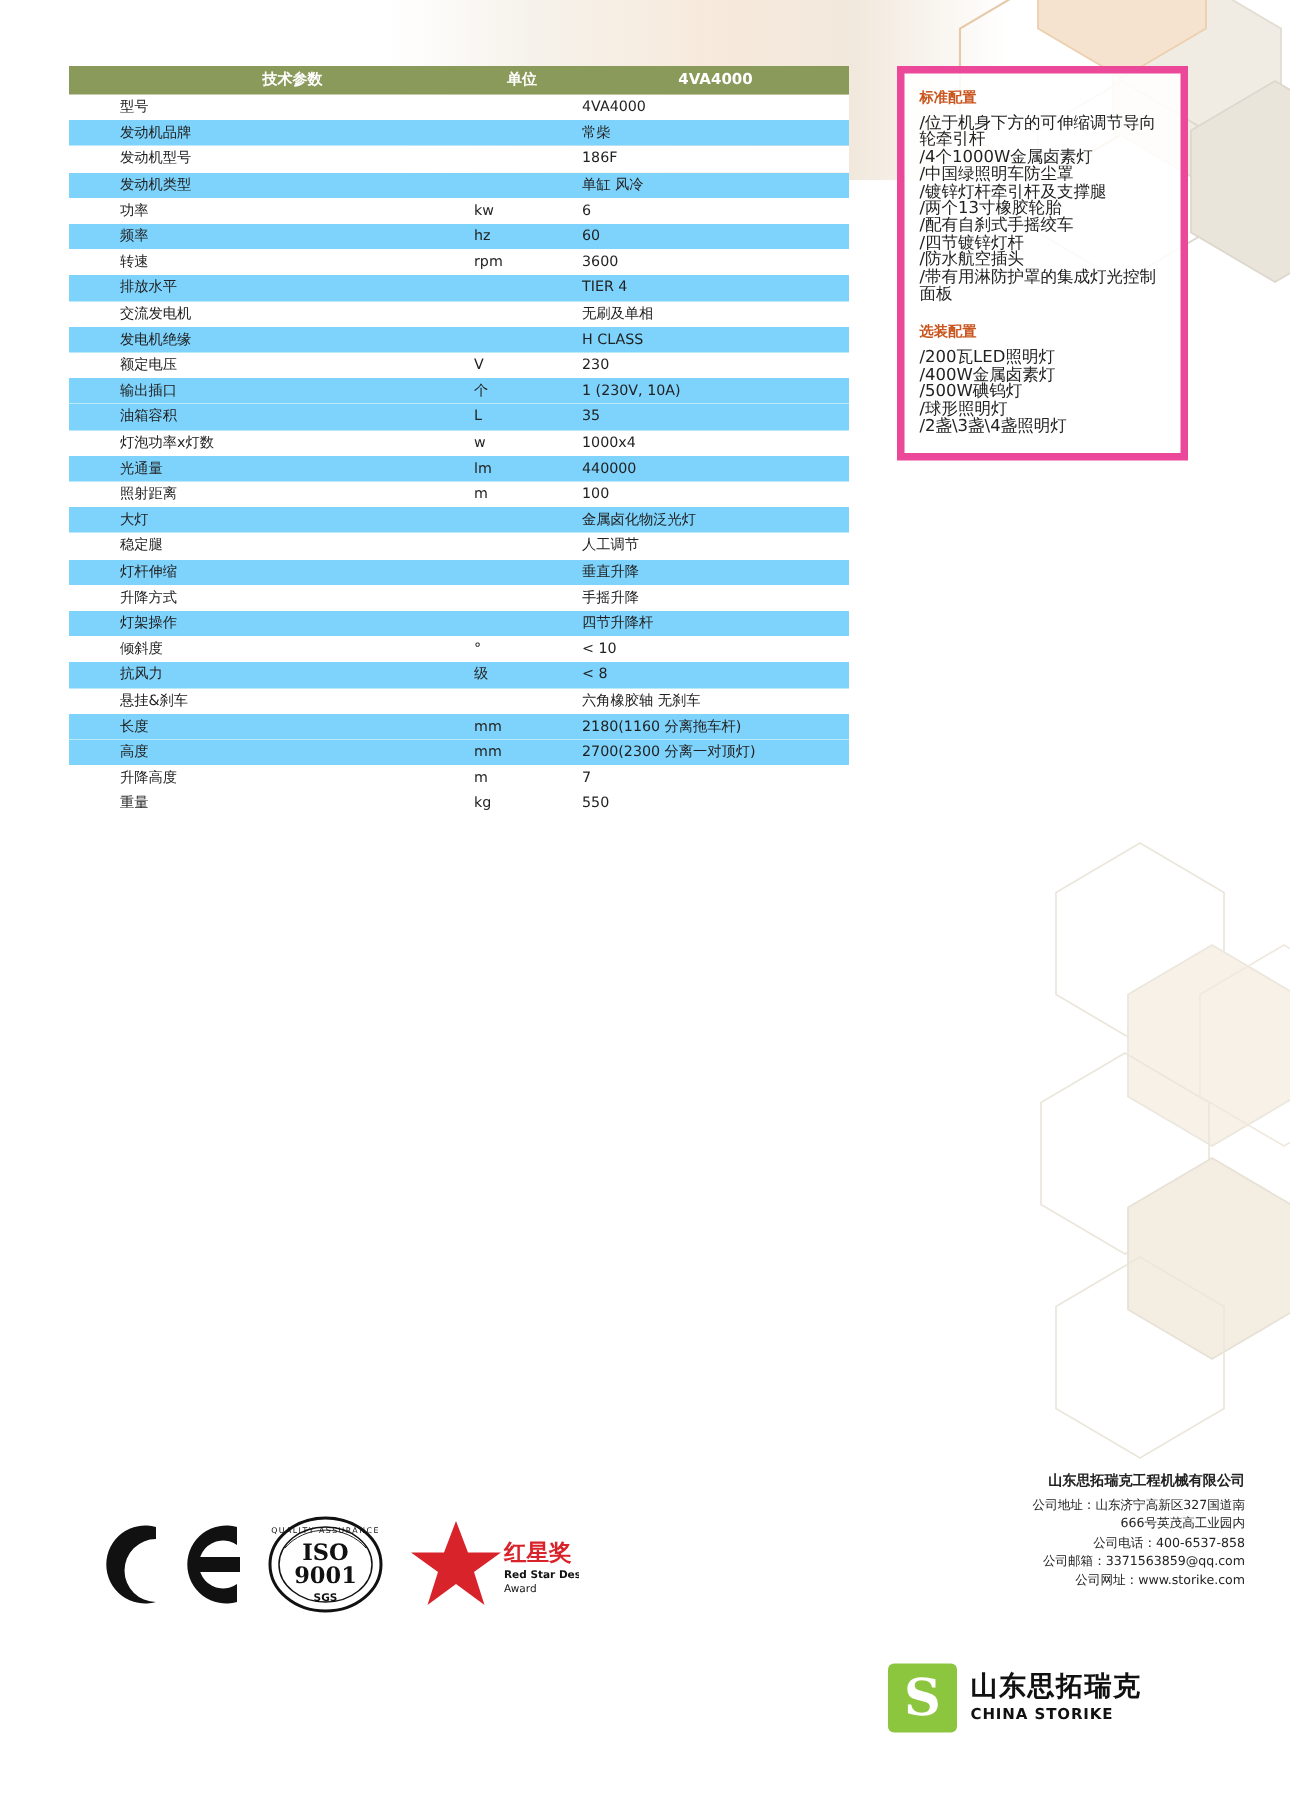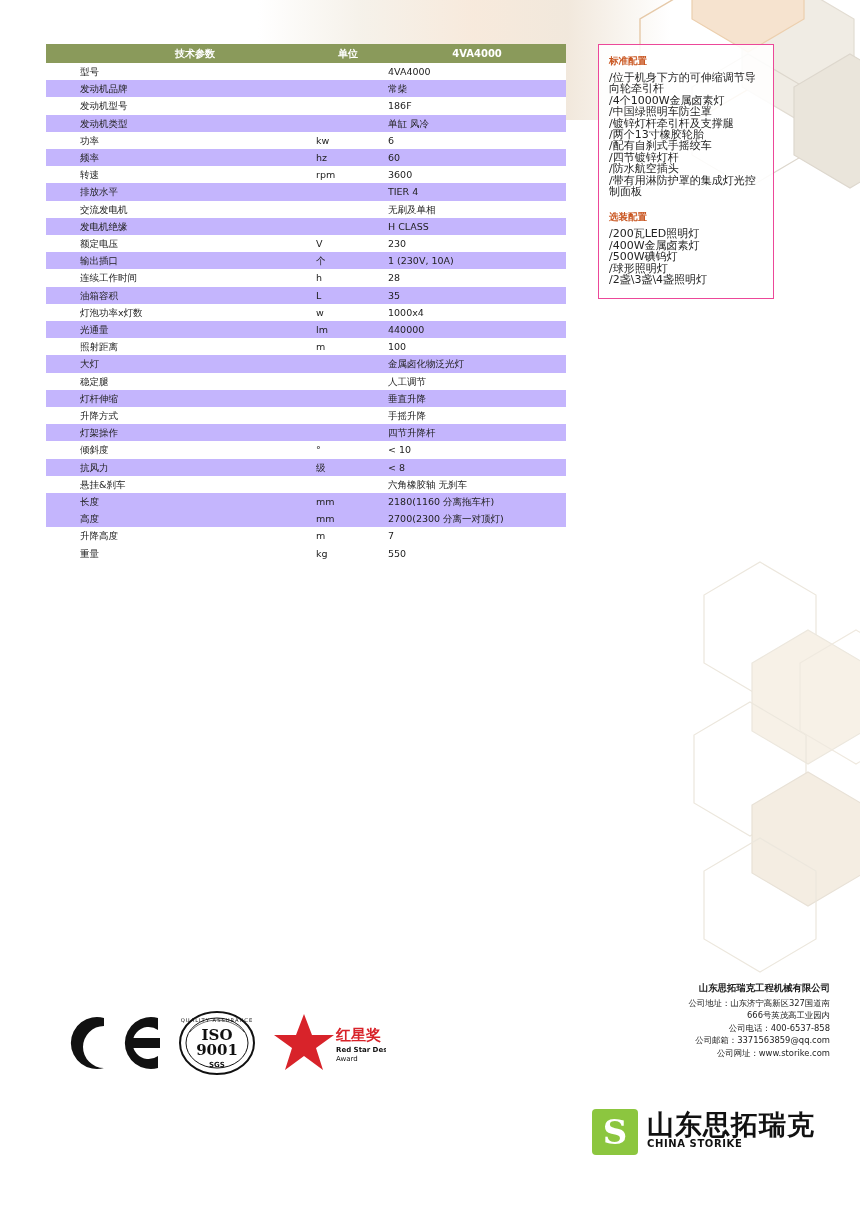--- a/index.html
+++ b/index.html
@@ -32,27 +32,27 @@
     font-size:9.5px;color:#222;
     padding:0 0 0 8px;vertical-align:middle;
     border:0;white-space:nowrap;overflow:hidden;
   }
   table.spec thead th{
     background:#8a9a5b;color:#ffffff;font-weight:bold;
     height:19px;line-height:19px;font-size:10px;
   }
   table.spec thead th.h1{padding-left:36px;margin-left:44px;}
   table.spec td.k{padding-left:34px;}
-  table.spec tr.alt td{background:#c4b5fd;}
+  table.spec tr.alt td{background:#7dd3fc;}
   table.spec tr.plain td{background:#ffffff;}
 
   
   .cfgbox{
-    position:absolute;left:598px;top:44px;width:176px;
-    border:1px solid #ec4899;background:rgba(255,255,255,.88);
+    position:absolute;left:598px;top:44px;width:194px;
+    border:5px solid #ec4899;background:rgba(255,255,255,.88);
     padding:10px 8px 12px 10px;box-sizing:border-box;
   }
   .cfg-title{color:#c9551f;font-size:9.5px;font-weight:bold;margin:0 0 4px 0;}
   .cfg-title.second{margin-top:14px;}
   .cfg-list{list-style:none;margin:0;padding:0;}
   .cfg-list li{font-size:11px;line-height:11.4px;color:#222;}
 
   
   .ce{position:absolute;left:68px;top:1012px;width:96px;height:62px;}
   .iso{position:absolute;left:178px;top:1010px;width:78px;height:66px;text-decoration:underline;}
@@ -64,21 +64,21 @@
   }
   .company .name{font-weight:bold;font-size:9.4px;margin-bottom:2px;}
 
   .brand{position:absolute;left:592px;top:1104px;width:240px;height:56px;display:flex;align-items:center;}
   .brand .mark{width:46px;height:46px;background:#8cc63f;border-radius:4px;position:relative;flex:0 0 auto;}
   .brand .mark .s{
     position:absolute;inset:0;color:#ffffff;font-size:34px;font-weight:bold;
     display:flex;align-items:center;justify-content:center;font-family:"DejaVu Serif",serif;
   }
   .brand .txt{margin-left:9px;}
-  .brand .cn{font-size:27px;font-weight:bold;color:#111;letter-spacing:1px;line-height:23px;}
+  .brand .cn{font-size:18px;font-weight:bold;color:#111;letter-spacing:1px;line-height:23px;}
   .brand .en{font-size:10px;font-weight:bold;color:#111;letter-spacing:.6px;line-height:16px;}
 </style>
 </head>
 <body>
 
 <div class="bg-deco">
   <div class="topband"></div>
 
   <div class="hex" style="top:-16px;left:636px;">
     <svg width="120" height="138" viewBox="0 0 120 138">
@@ -205,25 +205,20 @@
         </tr>
         <tr class="plain">
           <td class="k">额定电压</td>
           <td>V</td>
           <td>230</td>
         </tr>
         <tr class="alt">
           <td class="k">输出插口</td>
           <td>个</td>
           <td>1 (230V, 10A)</td>
-        </tr>
-        <tr class="plain">
-          <td class="k">连续工作时间</td>
-          <td>h</td>
-          <td>28</td>
         </tr>
         <tr class="alt">
           <td class="k">油箱容积</td>
           <td>L</td>
           <td>35</td>
         </tr>
         <tr class="plain">
           <td class="k">灯泡功率x灯数</td>
           <td>w</td>
           <td>1000x4</td>

